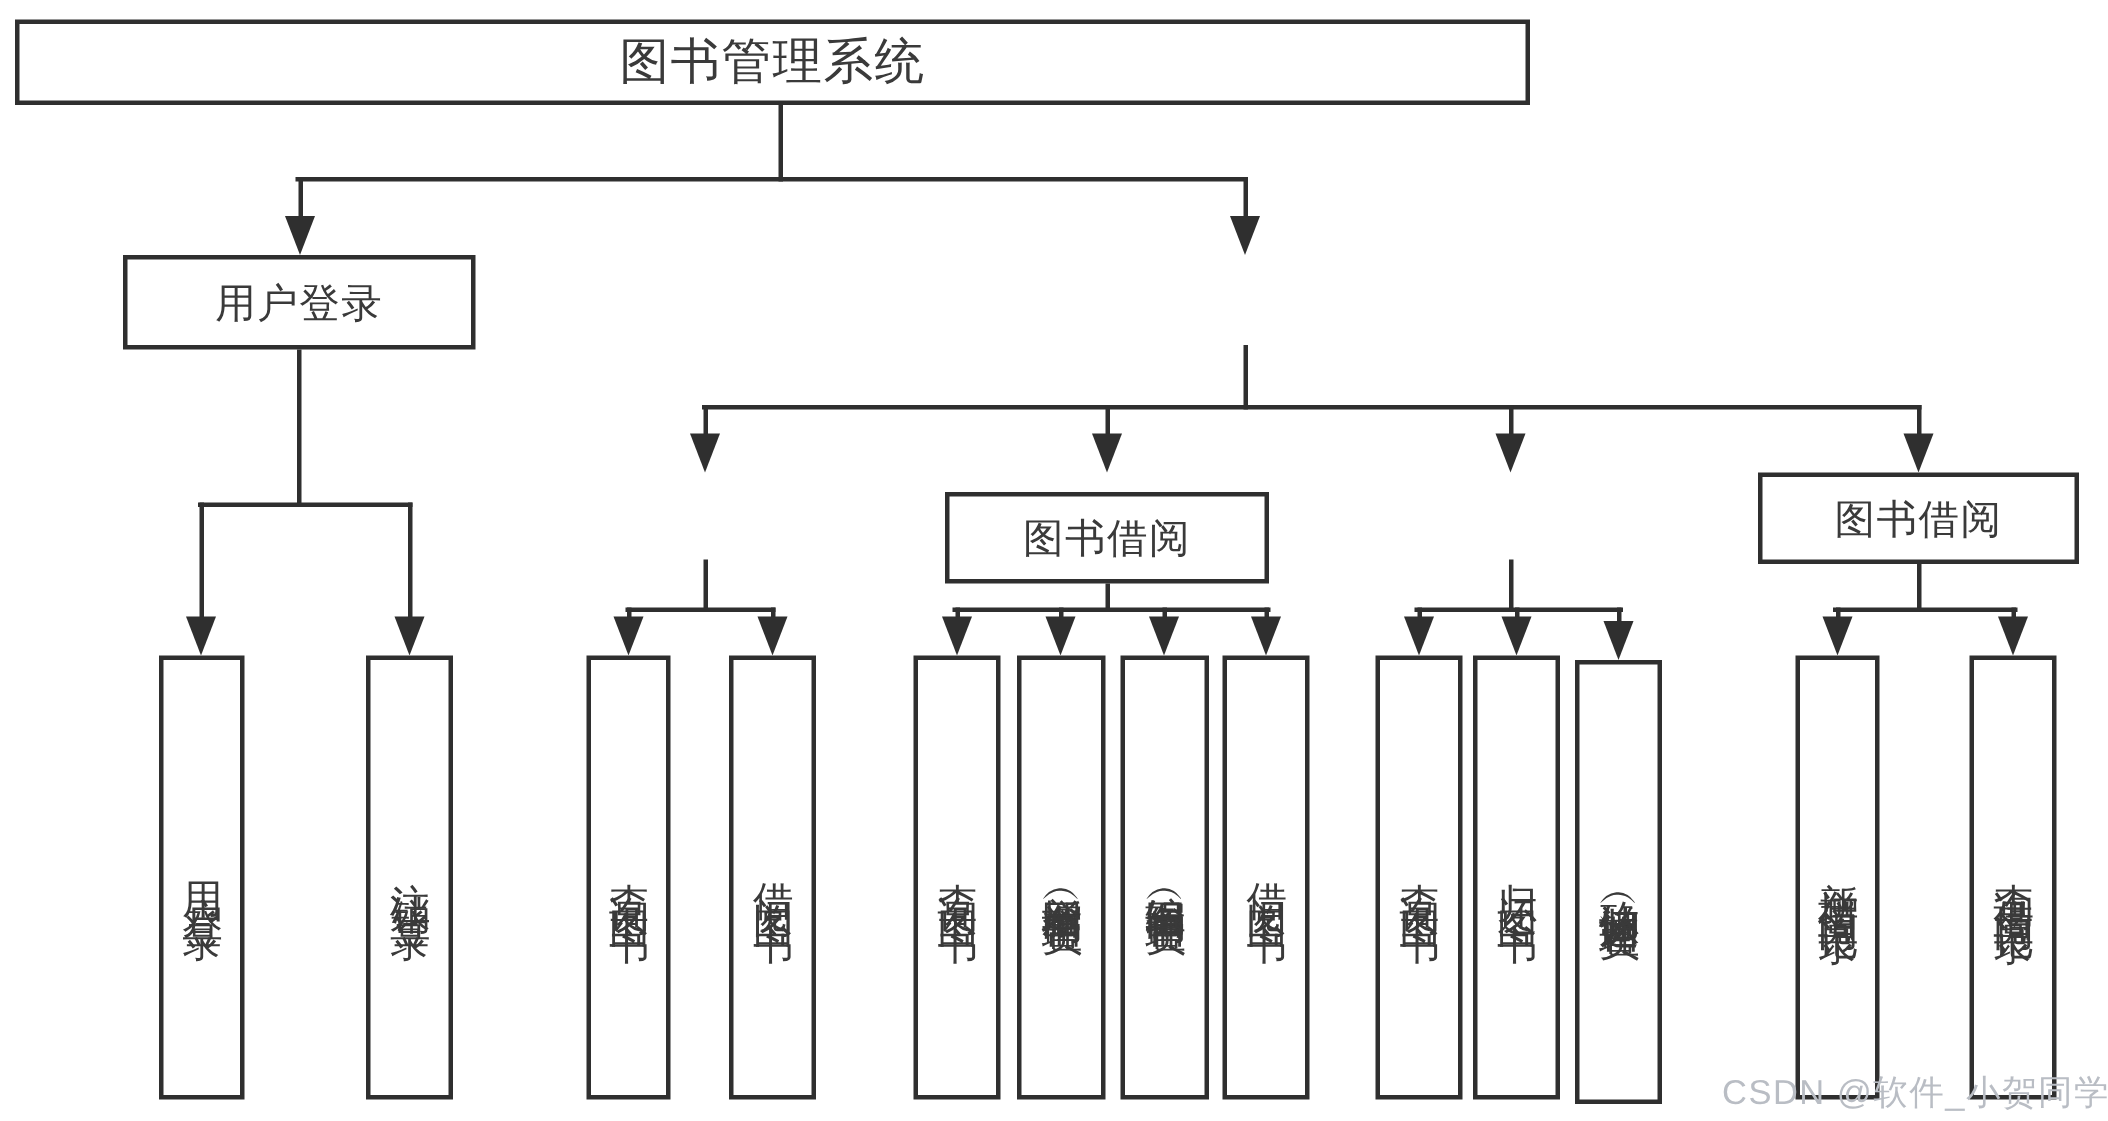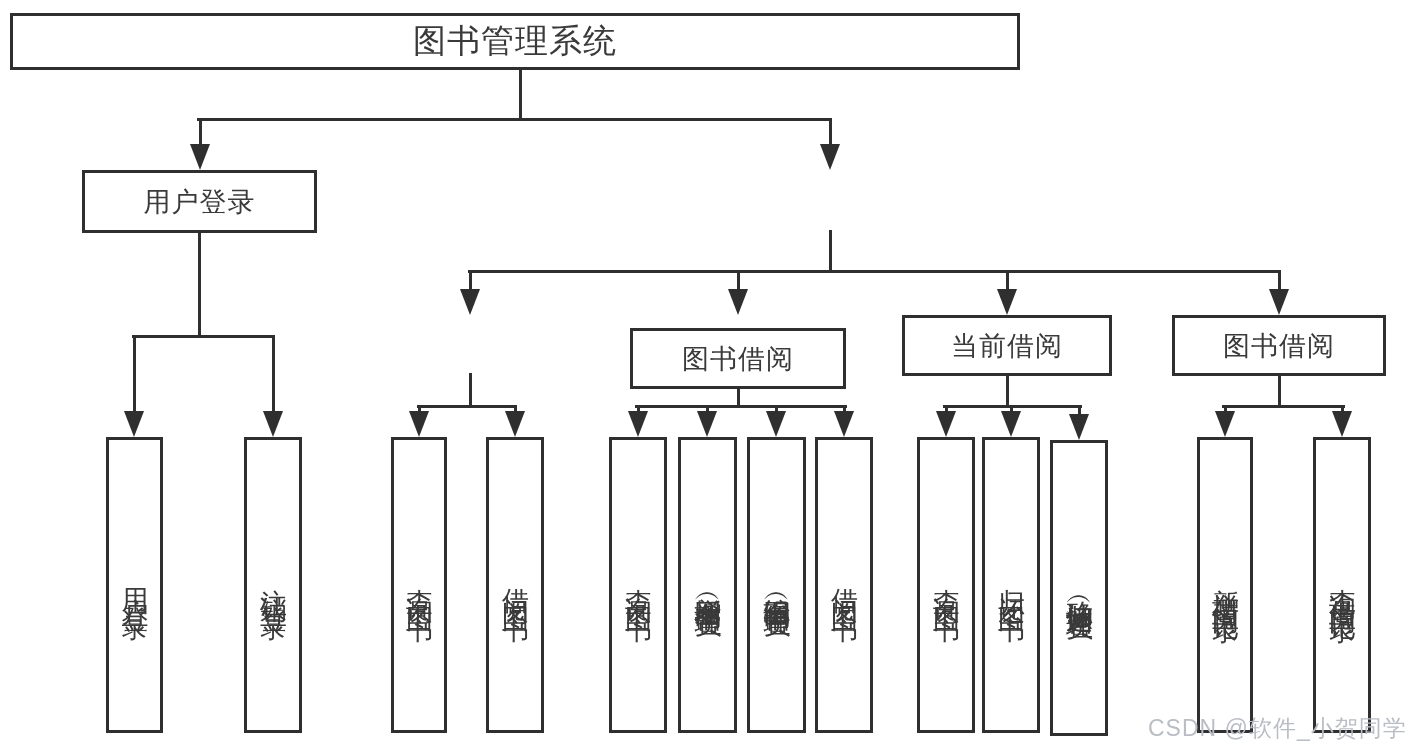--- a/index.html
+++ b/index.html
@@ -41,23 +41,20 @@
   <div class="box" style="left:10px; top:13px; width:1010px; height:57px;">
     <span class="hlabel">图书管理系统</span>
   </div>
 
   <div class="box lv23" style="left:82px; top:170px; width:235px; height:63px;">
     <span class="hlabel">用户登录</span>
   </div>
 
   <div class="box lv23" style="left:630px; top:328px; width:216px; height:61px;">
     <span class="hlabel">图书借阅</span>
-  </div>
-  <div class="box lv23" style="left:902px; top:315px; width:210px; height:61px;">
-    <span class="hlabel">当前借阅</span>
   </div>
   <div class="box lv23" style="left:1172px; top:315px; width:214px; height:61px;">
     <span class="hlabel">图书借阅</span>
   </div>
 
   <div class="box leaf" style="left:106px; top:437px; width:57px; height:296px;">
     <span>用户登录</span>
   </div>
   <div class="box leaf" style="left:244px; top:437px; width:58px; height:296px;">
     <span>注销登录</span>

